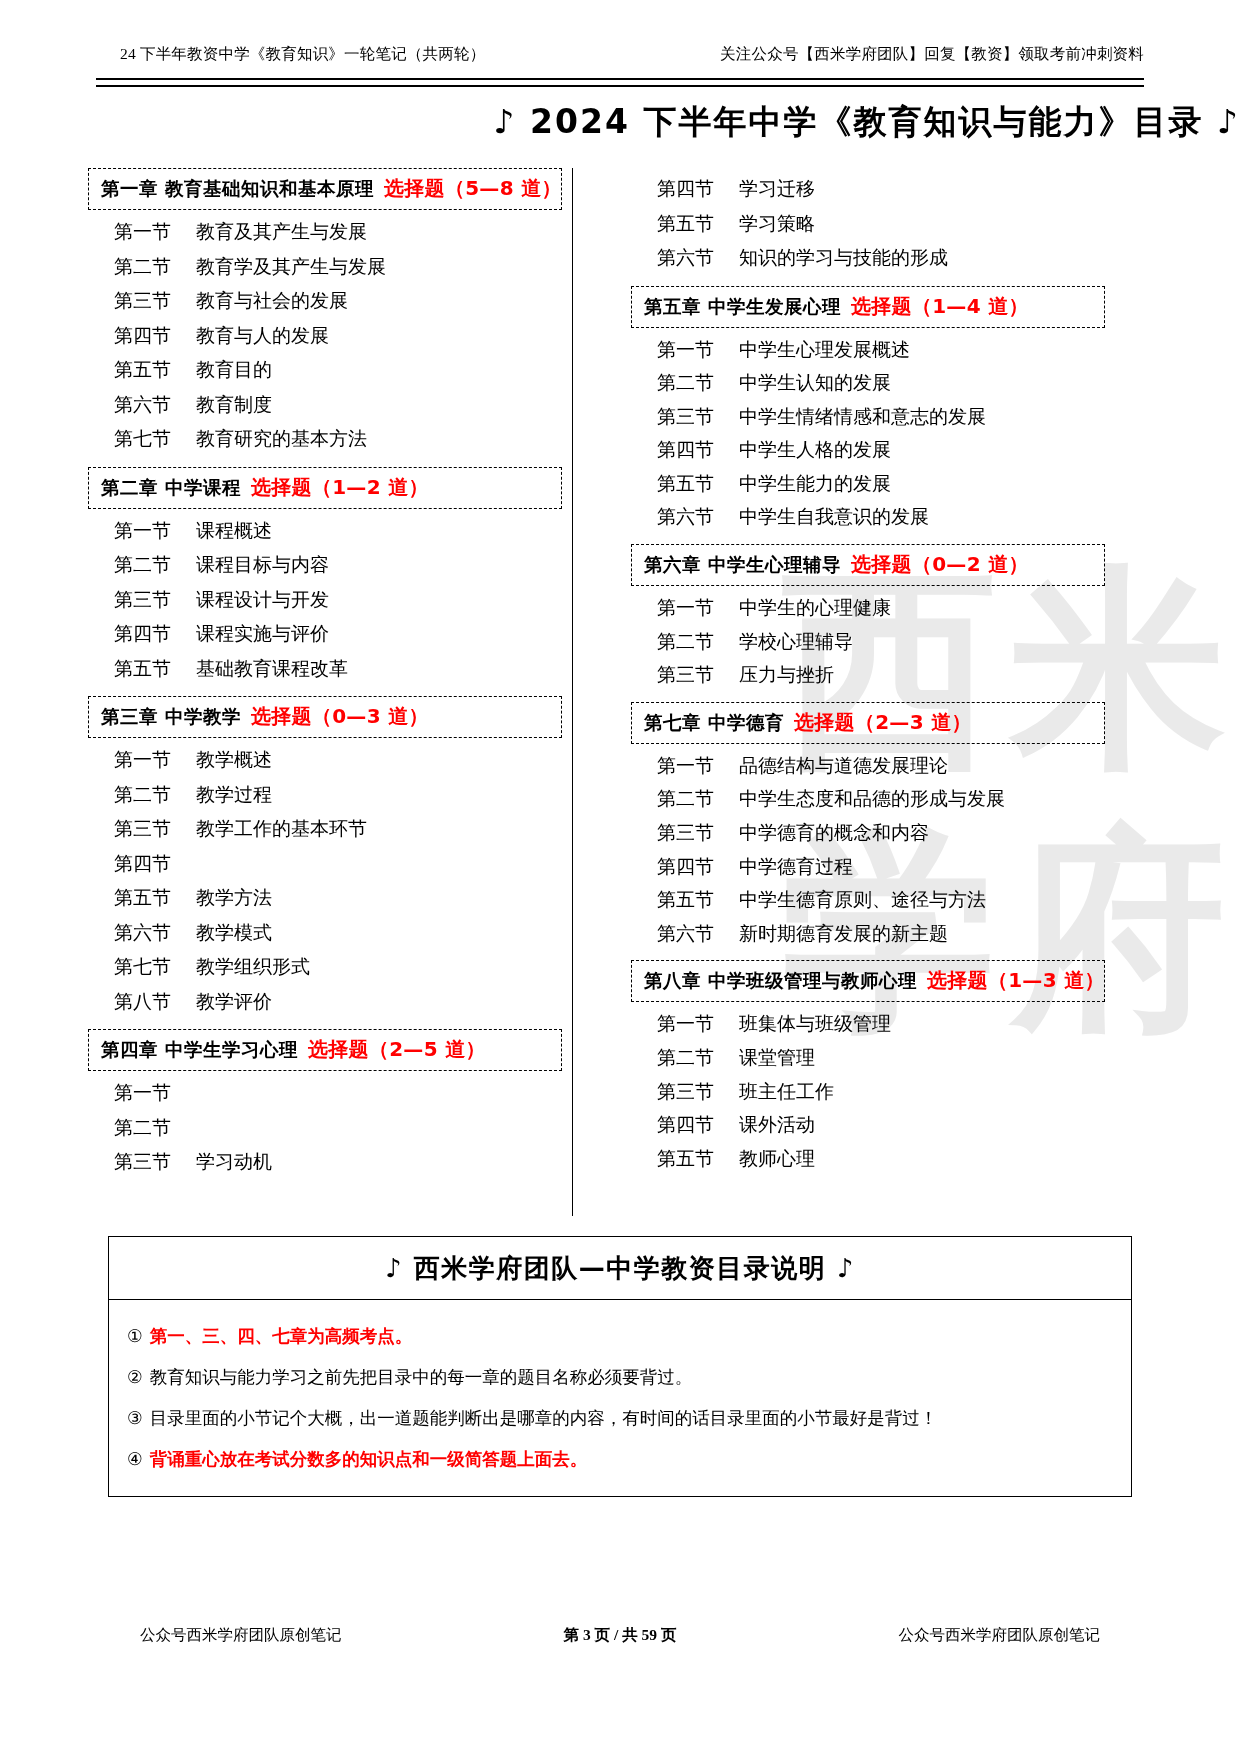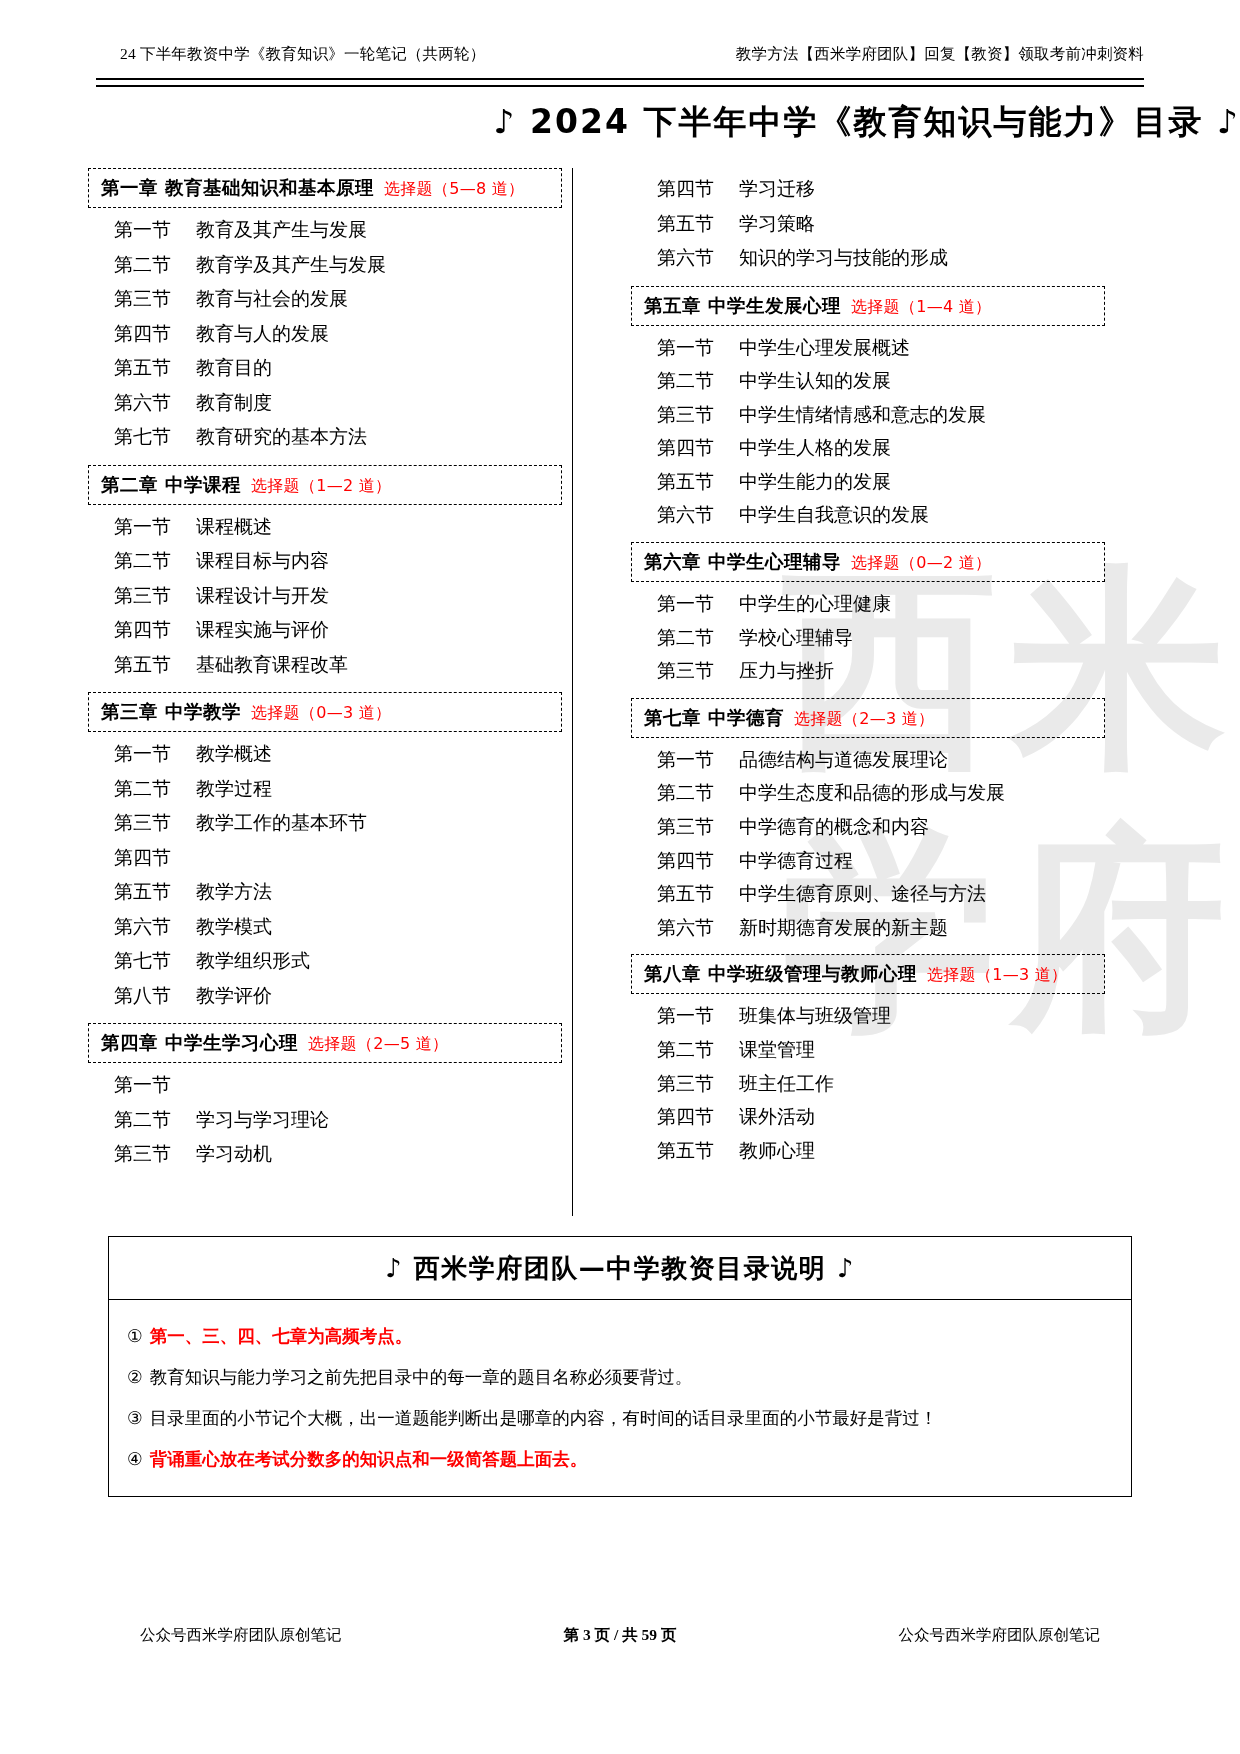--- a/index.html
+++ b/index.html
@@ -133,22 +133,22 @@
   }
   .chapter-box:first-child { margin-top: 0; }
   .chapter-title {
     font-family: "DejaVu Sans", sans-serif;
     font-size: 18.5px;
     font-weight: 700;
     letter-spacing: 0.5px;
   }
   .chapter-tag {
     font-family: "DejaVu Sans", sans-serif;
-    font-size: 16px;
-    font-weight: 400;
+    font-size: 20px;
+    font-weight: 700;
     color: #ff0000;
     letter-spacing: 0.3px;
   }
 
   .section-list {
     margin: 4px 0 10px 0;
     padding: 0;
     list-style: none;
   }
   .section-row {
@@ -224,21 +224,21 @@
 
 <div class="page">
 
   <div class="watermark">
     <span class="wm-line">西米</span>
     <span class="wm-line">学府</span>
   </div>
 
   <div class="header">
     <div class="header-left">24 下半年教资中学《教育知识》一轮笔记（共两轮）</div>
-    <div class="header-right">教学方法【西米学府团队】回复【教资】领取考前冲刺资料</div>
+    <div class="header-right">关注公众号【西米学府团队】回复【教资】领取考前冲刺资料</div>
   </div>
   <div class="header-rule"></div>
 
   <div class="doc-title">♪ 2024 下半年中学《教育知识与能力》目录 ♪</div>
 
   <div class="toc">
     <div class="col col-left" id="left-col">
         <div class="chapter-box">
           <span class="chapter-title">第一章  教育基础知识和基本原理</span>
           <span class="chapter-tag">选择题（5—8 道）</span>
@@ -339,21 +339,20 @@
         <div class="chapter-box">
           <span class="chapter-title">第四章   中学生学习心理</span>
           <span class="chapter-tag">选择题（2—5 道）</span>
         </div>
         <ul class="section-list">
           <li class="section-row">
             <span class="section-no">第一节</span>
           </li>
           <li class="section-row">
             <span class="section-no">第二节</span>
-            <span class="section-name">学习与学习理论</span>
           </li>
           <li class="section-row">
             <span class="section-no">第三节</span>
             <span class="section-name">学习动机</span>
           </li>
         </ul>
       </div>
     <div class="col-divider"></div>
     <div class="col col-right" id="right-col">
         <ul class="section-list">

